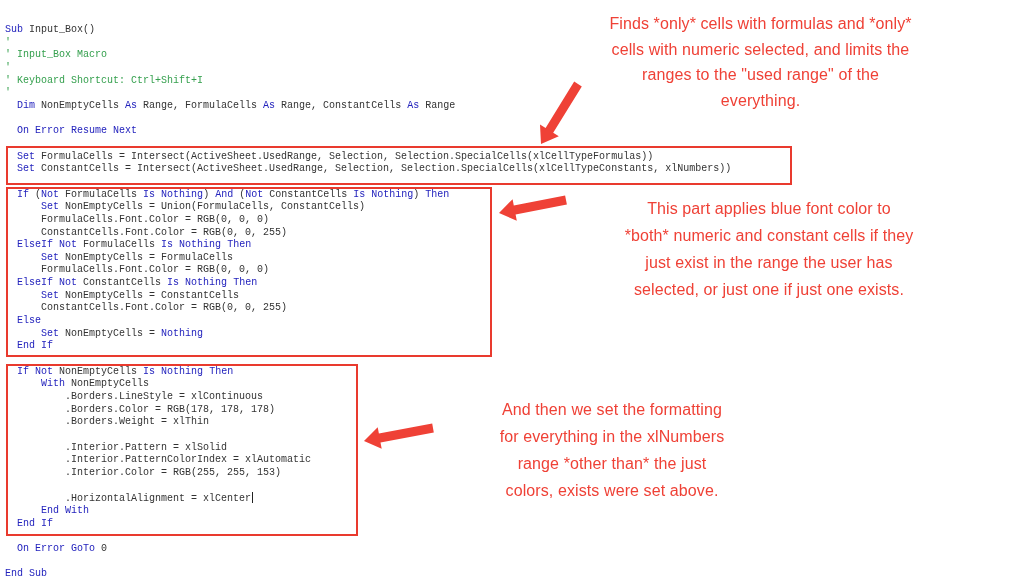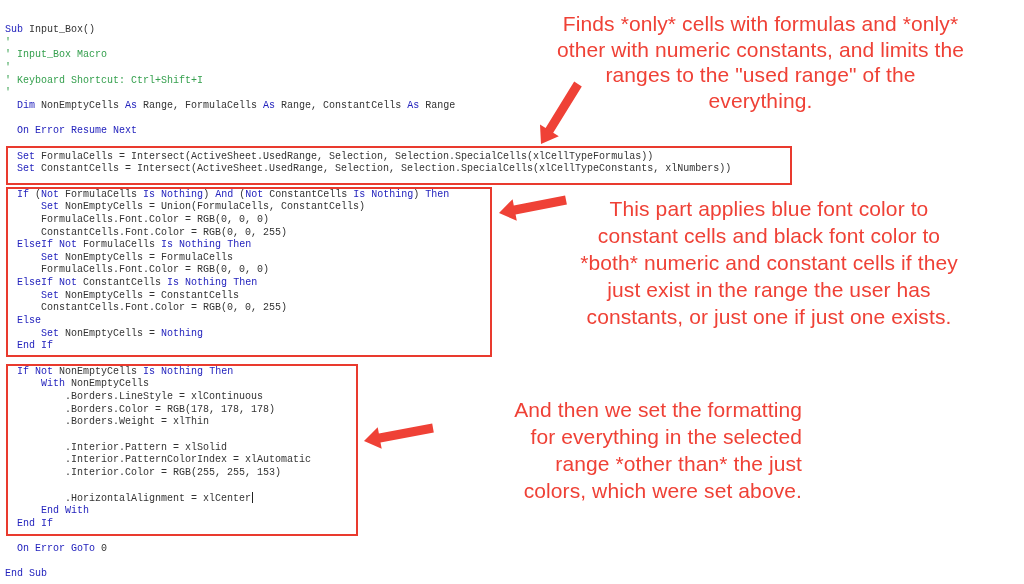--- a/index.html
+++ b/index.html
@@ -23,55 +23,54 @@
     background:#222;vertical-align:-2px;
   }
   
   .hbox{position:absolute;border:2px solid var(--box-red,#e93a2e);box-sizing:border-box;}
   #box1{left:6px;top:146px;width:786px;height:39px;}
   #box2{left:6px;top:187px;width:486px;height:170px;}
   #box3{left:6px;top:364px;width:352px;height:172px;}
   
   .ann{
     position:absolute;text-align:center;color:var(--ann-red,#ef4136);
-    font-size:21px;letter-spacing:0.1px;
+    font-size:16px;letter-spacing:0.1px;
   }
   #ann1{left:512px;top:11px;width:497px;line-height:25.5px;}
   #ann2{left:524px;top:195px;width:490px;line-height:27px;}
-  #ann3{left:422px;top:396px;width:380px;line-height:27px;text-align:right;}
+  #ann3{left:422px;top:396px;width:380px;line-height:27px;}
   
   #arrows{position:absolute;left:0;top:0;pointer-events:none;}
   #arrows polygon{fill:var(--ann-red,#ef4136);}
 </style>
 </head>
 <body style="--kw: #2323bd; --cm: #35a04e; --code-black: #333333; --ann-red: #ef4136; --box-red: #e93a2e; background: rgb(255, 255, 255);">
 
 <div id="code"><div class="cl"><span class="kw">Sub </span><span class="id">Input_Box()</span></div><div class="cl"><span class="cm">'</span></div><div class="cl"><span class="cm">' Input_Box Macro</span></div><div class="cl"><span class="cm">'</span></div><div class="cl"><span class="cm">' Keyboard Shortcut: Ctrl+Shift+I</span></div><div class="cl"><span class="cm">'</span></div><div class="cl"><span class="id">  </span><span class="kw">Dim</span><span class="id"> NonEmptyCells </span><span class="kw">As</span><span class="id"> Range, FormulaCells </span><span class="kw">As</span><span class="id"> Range, ConstantCells </span><span class="kw">As</span><span class="id"> Range</span></div><div class="cl">&nbsp;</div><div class="cl"><span class="id">  </span><span class="kw">On Error Resume Next</span></div><div class="cl">&nbsp;</div><div class="cl"><span class="id">  </span><span class="kw">Set</span><span class="id"> FormulaCells = Intersect(ActiveSheet.UsedRange, Selection, Selection.SpecialCells(xlCellTypeFormulas))</span></div><div class="cl"><span class="id">  </span><span class="kw">Set</span><span class="id"> ConstantCells = Intersect(ActiveSheet.UsedRange, Selection, Selection.SpecialCells(xlCellTypeConstants, xlNumbers))</span></div><div class="cl">&nbsp;</div><div class="cl"><span class="id">  </span><span class="kw">If</span><span class="id"> (</span><span class="kw">Not</span><span class="id"> FormulaCells </span><span class="kw">Is</span><span class="id"> </span><span class="kw">Nothing</span><span class="id">) </span><span class="kw">And</span><span class="id"> (</span><span class="kw">Not</span><span class="id"> ConstantCells </span><span class="kw">Is</span><span class="id"> </span><span class="kw">Nothing</span><span class="id">) </span><span class="kw">Then</span></div><div class="cl"><span class="id">      </span><span class="kw">Set</span><span class="id"> NonEmptyCells = Union(FormulaCells, ConstantCells)</span></div><div class="cl"><span class="id">      FormulaCells.Font.Color = RGB(0, 0, 0)</span></div><div class="cl"><span class="id">      ConstantCells.Font.Color = RGB(0, 0, 255)</span></div><div class="cl"><span class="id">  </span><span class="kw">ElseIf</span><span class="id"> </span><span class="kw">Not</span><span class="id"> FormulaCells </span><span class="kw">Is</span><span class="id"> </span><span class="kw">Nothing</span><span class="id"> </span><span class="kw">Then</span></div><div class="cl"><span class="id">      </span><span class="kw">Set</span><span class="id"> NonEmptyCells = FormulaCells</span></div><div class="cl"><span class="id">      FormulaCells.Font.Color = RGB(0, 0, 0)</span></div><div class="cl"><span class="id">  </span><span class="kw">ElseIf</span><span class="id"> </span><span class="kw">Not</span><span class="id"> ConstantCells </span><span class="kw">Is</span><span class="id"> </span><span class="kw">Nothing</span><span class="id"> </span><span class="kw">Then</span></div><div class="cl"><span class="id">      </span><span class="kw">Set</span><span class="id"> NonEmptyCells = ConstantCells</span></div><div class="cl"><span class="id">      ConstantCells.Font.Color = RGB(0, 0, 255)</span></div><div class="cl"><span class="id">  </span><span class="kw">Else</span></div><div class="cl"><span class="id">      </span><span class="kw">Set</span><span class="id"> NonEmptyCells = </span><span class="kw">Nothing</span></div><div class="cl"><span class="id">  </span><span class="kw">End If</span></div><div class="cl">&nbsp;</div><div class="cl"><span class="id">  </span><span class="kw">If</span><span class="id"> </span><span class="kw">Not</span><span class="id"> NonEmptyCells </span><span class="kw">Is</span><span class="id"> </span><span class="kw">Nothing</span><span class="id"> </span><span class="kw">Then</span></div><div class="cl"><span class="id">      </span><span class="kw">With</span><span class="id"> NonEmptyCells</span></div><div class="cl"><span class="id">          .Borders.LineStyle = xlContinuous</span></div><div class="cl"><span class="id">          .Borders.Color = RGB(178, 178, 178)</span></div><div class="cl"><span class="id">          .Borders.Weight = xlThin</span></div><div class="cl">&nbsp;</div><div class="cl"><span class="id">          .Interior.Pattern = xlSolid</span></div><div class="cl"><span class="id">          .Interior.PatternColorIndex = xlAutomatic</span></div><div class="cl"><span class="id">          .Interior.Color = RGB(255, 255, 153)</span></div><div class="cl">&nbsp;</div><div class="cl"><span class="id">          .HorizontalAlignment = xlCenter</span><span class="cursor"></span></div><div class="cl"><span class="id">      </span><span class="kw">End With</span></div><div class="cl"><span class="id">  </span><span class="kw">End If</span></div><div class="cl">&nbsp;</div><div class="cl"><span class="id">  </span><span class="kw">On Error GoTo</span><span class="id"> 0</span></div><div class="cl">&nbsp;</div><div class="cl"><span class="kw">End Sub</span></div></div>
 
 <div id="box1" class="hbox"></div>
 <div id="box2" class="hbox"></div>
 <div id="box3" class="hbox"></div>
 
 <div id="ann1" class="ann">
     <div>Finds *only* cells with formulas and *only*</div>
-    <div>other with numeric constants, and limits the</div>
+    <div>cells with numeric selected, and limits the</div>
     <div>ranges to the "used range" of the</div>
     <div>everything.</div>
   </div>
 <div id="ann2" class="ann">
     <div>This part applies blue font color to</div>
-    <div>constant cells and black font color to</div>
     <div>*both* numeric and constant cells if they</div>
     <div>just exist in the range the user has</div>
-    <div>constants, or just one if just one exists.</div>
+    <div>selected, or just one if just one exists.</div>
   </div>
 <div id="ann3" class="ann">
     <div>And then we set the formatting</div>
-    <div>for everything in the selected</div>
+    <div>for everything in the xlNumbers</div>
     <div>range *other than* the just</div>
-    <div>colors, which were set above.</div>
+    <div>colors, exists were set above.</div>
   </div>
 
 <svg id="arrows" width="1024" height="584" viewBox="0 0 1024 584">
   <polygon points="574.2,81.6 545.6,128.0 540.0,124.6 541,144 558.8,136.2 553.2,132.8 581.8,86.4"></polygon>
   <polygon points="565.1,195.6 513.8,205.6 512.6,199.2 499,213 516.8,220.8 515.6,214.4 566.9,204.4"></polygon>
   <polygon points="432.2,423.6 378.9,433.6 377.7,427.2 364,441 381.7,448.8 380.5,442.4 433.8,432.4"></polygon>
 </svg>
 
 </body></html>

